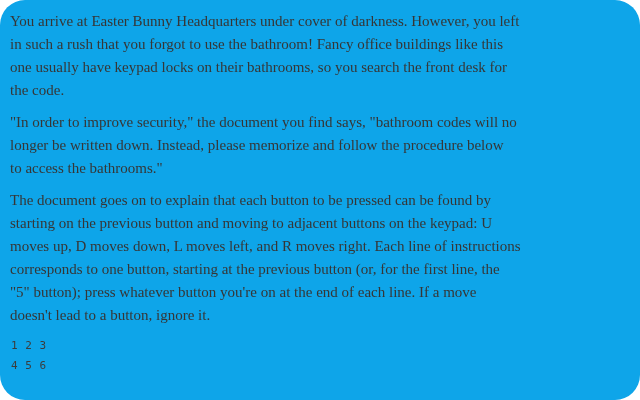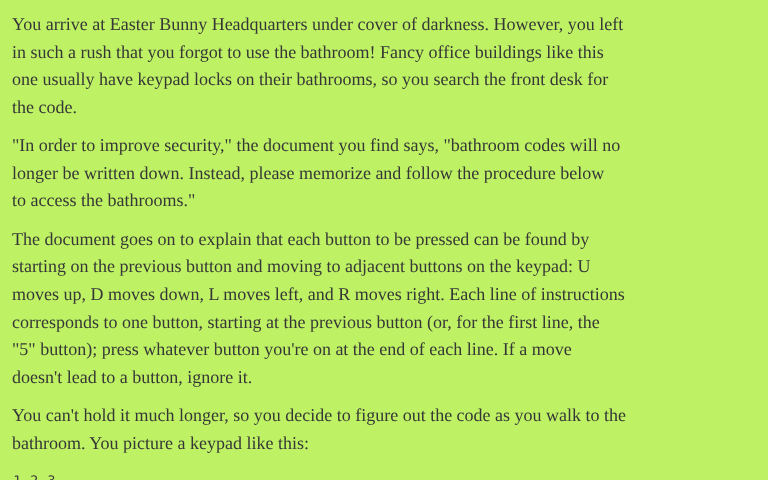--- a/index.html
+++ b/index.html
@@ -11,22 +11,23 @@
     width: 640px;
     height: 400px;
     overflow: hidden;
     font-family: "Liberation Serif", serif;
   }
   .page {
     box-sizing: border-box;
     width: 640px;
     height: 400px;
     padding: 10px 10px 0 10px;
-    background: #bef264;
+    background: #0ea5e9;
     overflow: hidden;
+    border-radius: 25px;
   }
   .para {
     margin: 0 0 9px 0;
     font-size: 15px;
     line-height: 23px;
     color: #363636;
     white-space: pre-wrap;
     max-width: 560px;
   }
   .code-block {
@@ -49,17 +50,15 @@
 the code.</p>
   <p class="para">"In order to improve security," the document you find says, "bathroom codes will no
 longer be written down. Instead, please memorize and follow the procedure below
 to access the bathrooms."</p>
   <p class="para">The document goes on to explain that each button to be pressed can be found by
 starting on the previous button and moving to adjacent buttons on the keypad: U
 moves up, D moves down, L moves left, and R moves right. Each line of instructions
 corresponds to one button, starting at the previous button (or, for the first line, the
 "5" button); press whatever button you're on at the end of each line. If a move
 doesn't lead to a button, ignore it.</p>
-  <p class="para">You can't hold it much longer, so you decide to figure out the code as you walk to the
-bathroom. You picture a keypad like this:</p>
   <pre class="code-block">1 2 3
 4 5 6</pre>
 </div>
 
 </body></html>

